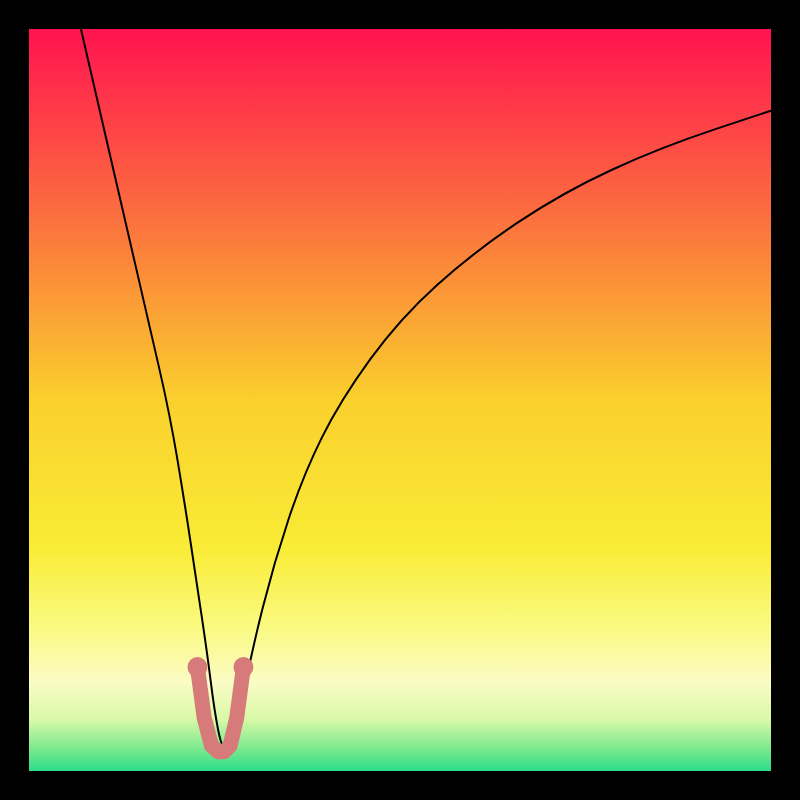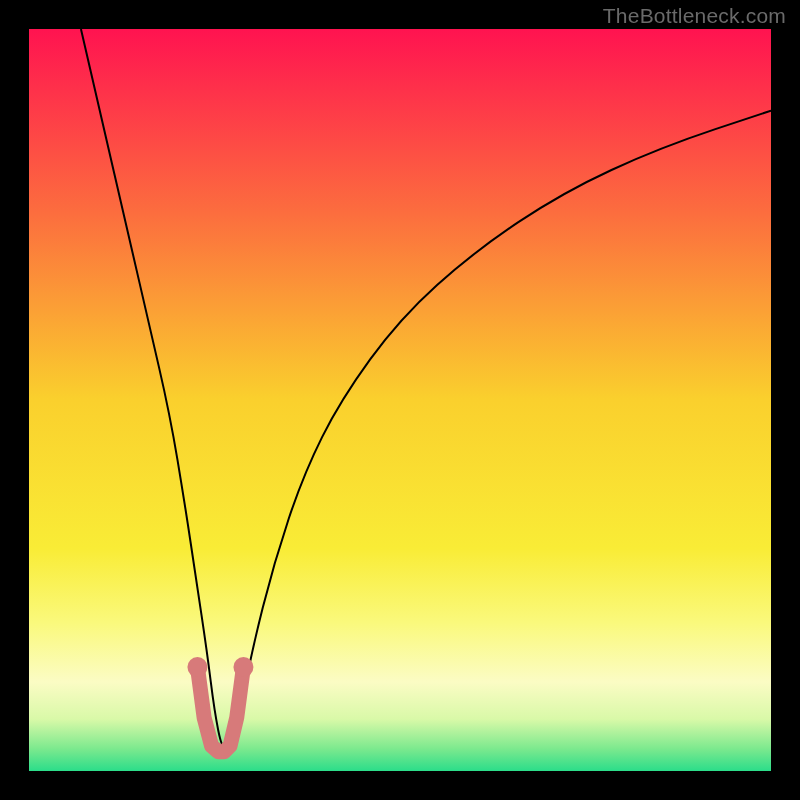--- a/index.html
+++ b/index.html
@@ -35,21 +35,20 @@
     height: 742px;
   }
   .plot svg {
     display: block;
   }
 </style>
 </head>
 <body>
 
 <div class="outer">
-  <div class="watermark">TheBottleneck.com</div>
   <div class="plot">
     <svg id="chart-svg" width="742" height="742" viewBox="0 0 742 742">
       <defs>
         <linearGradient id="bg-grad" x1="0" y1="0" x2="0" y2="1">
             <stop offset="0%" stop-color="#ff1350"></stop>
             <stop offset="25%" stop-color="#fc6e3e"></stop>
             <stop offset="50%" stop-color="#fad02d"></stop>
             <stop offset="70%" stop-color="#f9ec36"></stop>
             <stop offset="80%" stop-color="#faf97c"></stop>
             <stop offset="88%" stop-color="#fbfcc4"></stop>

